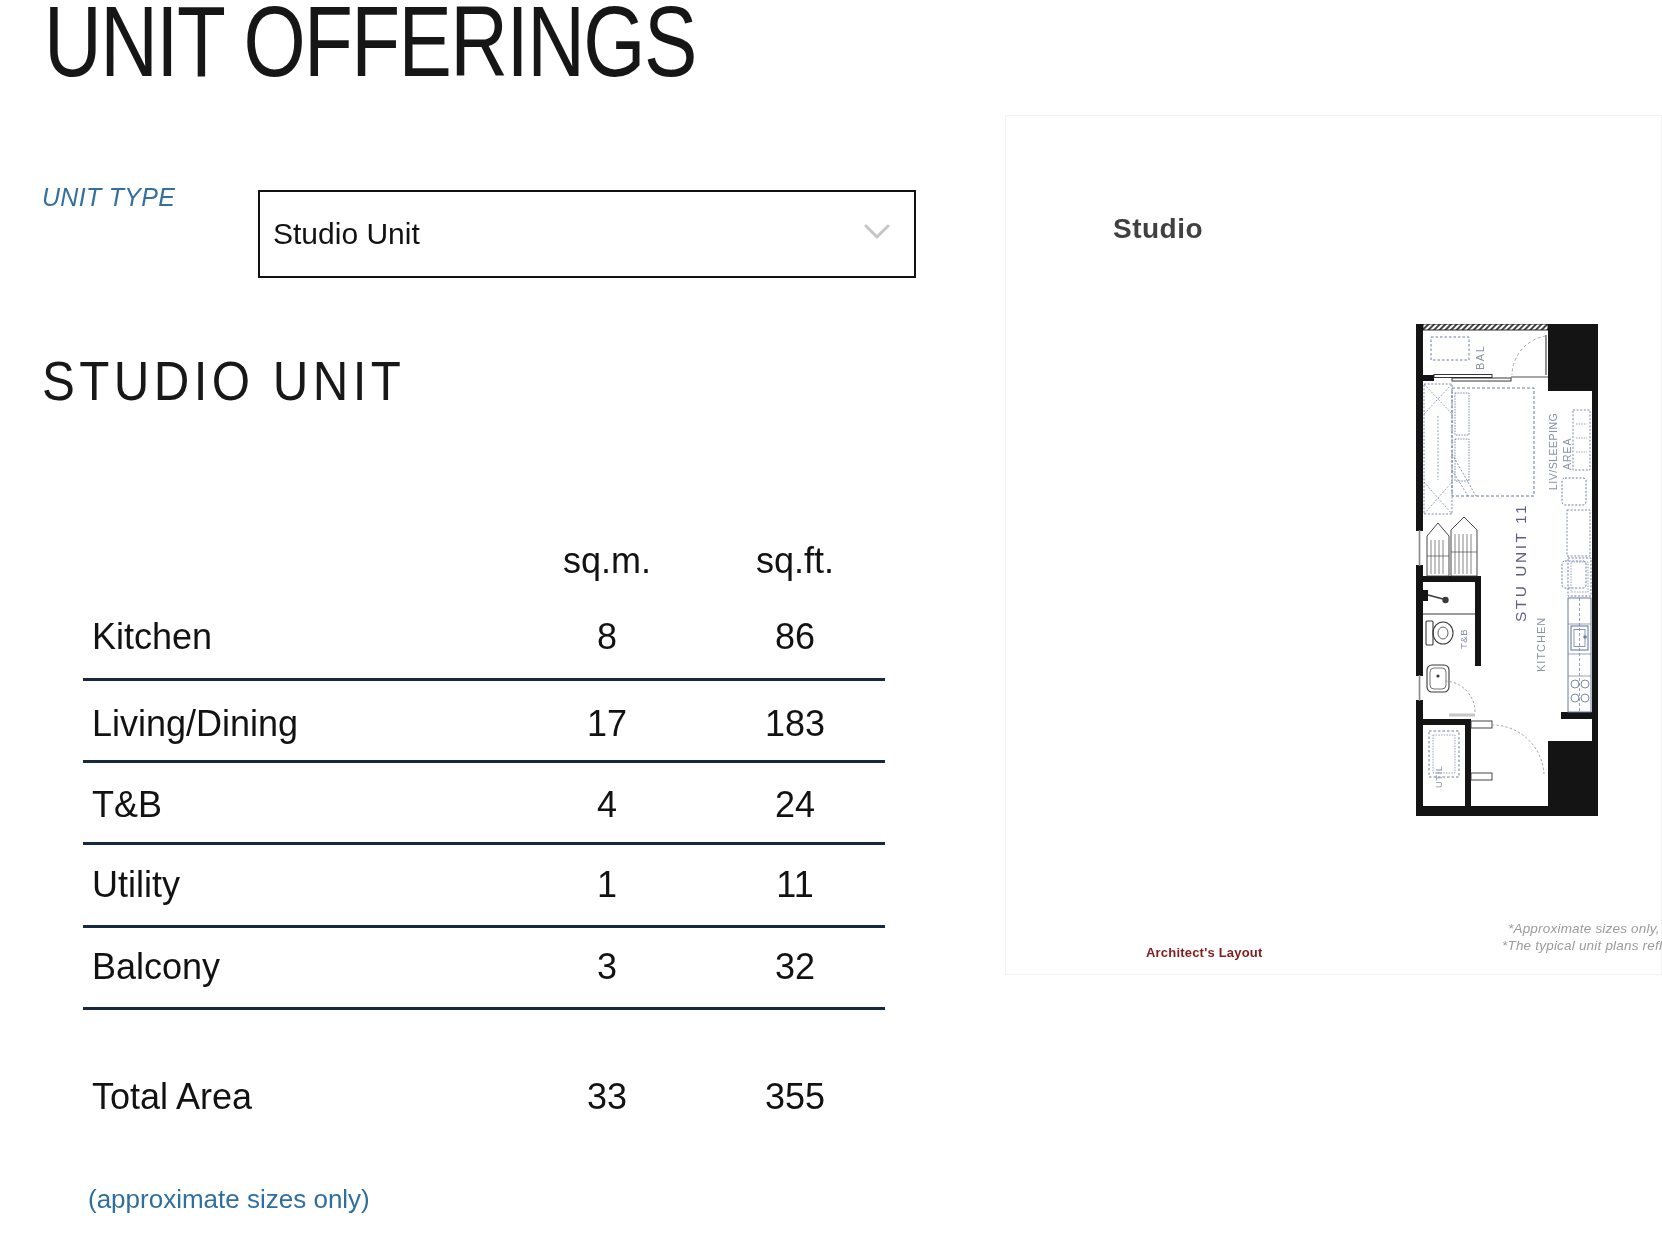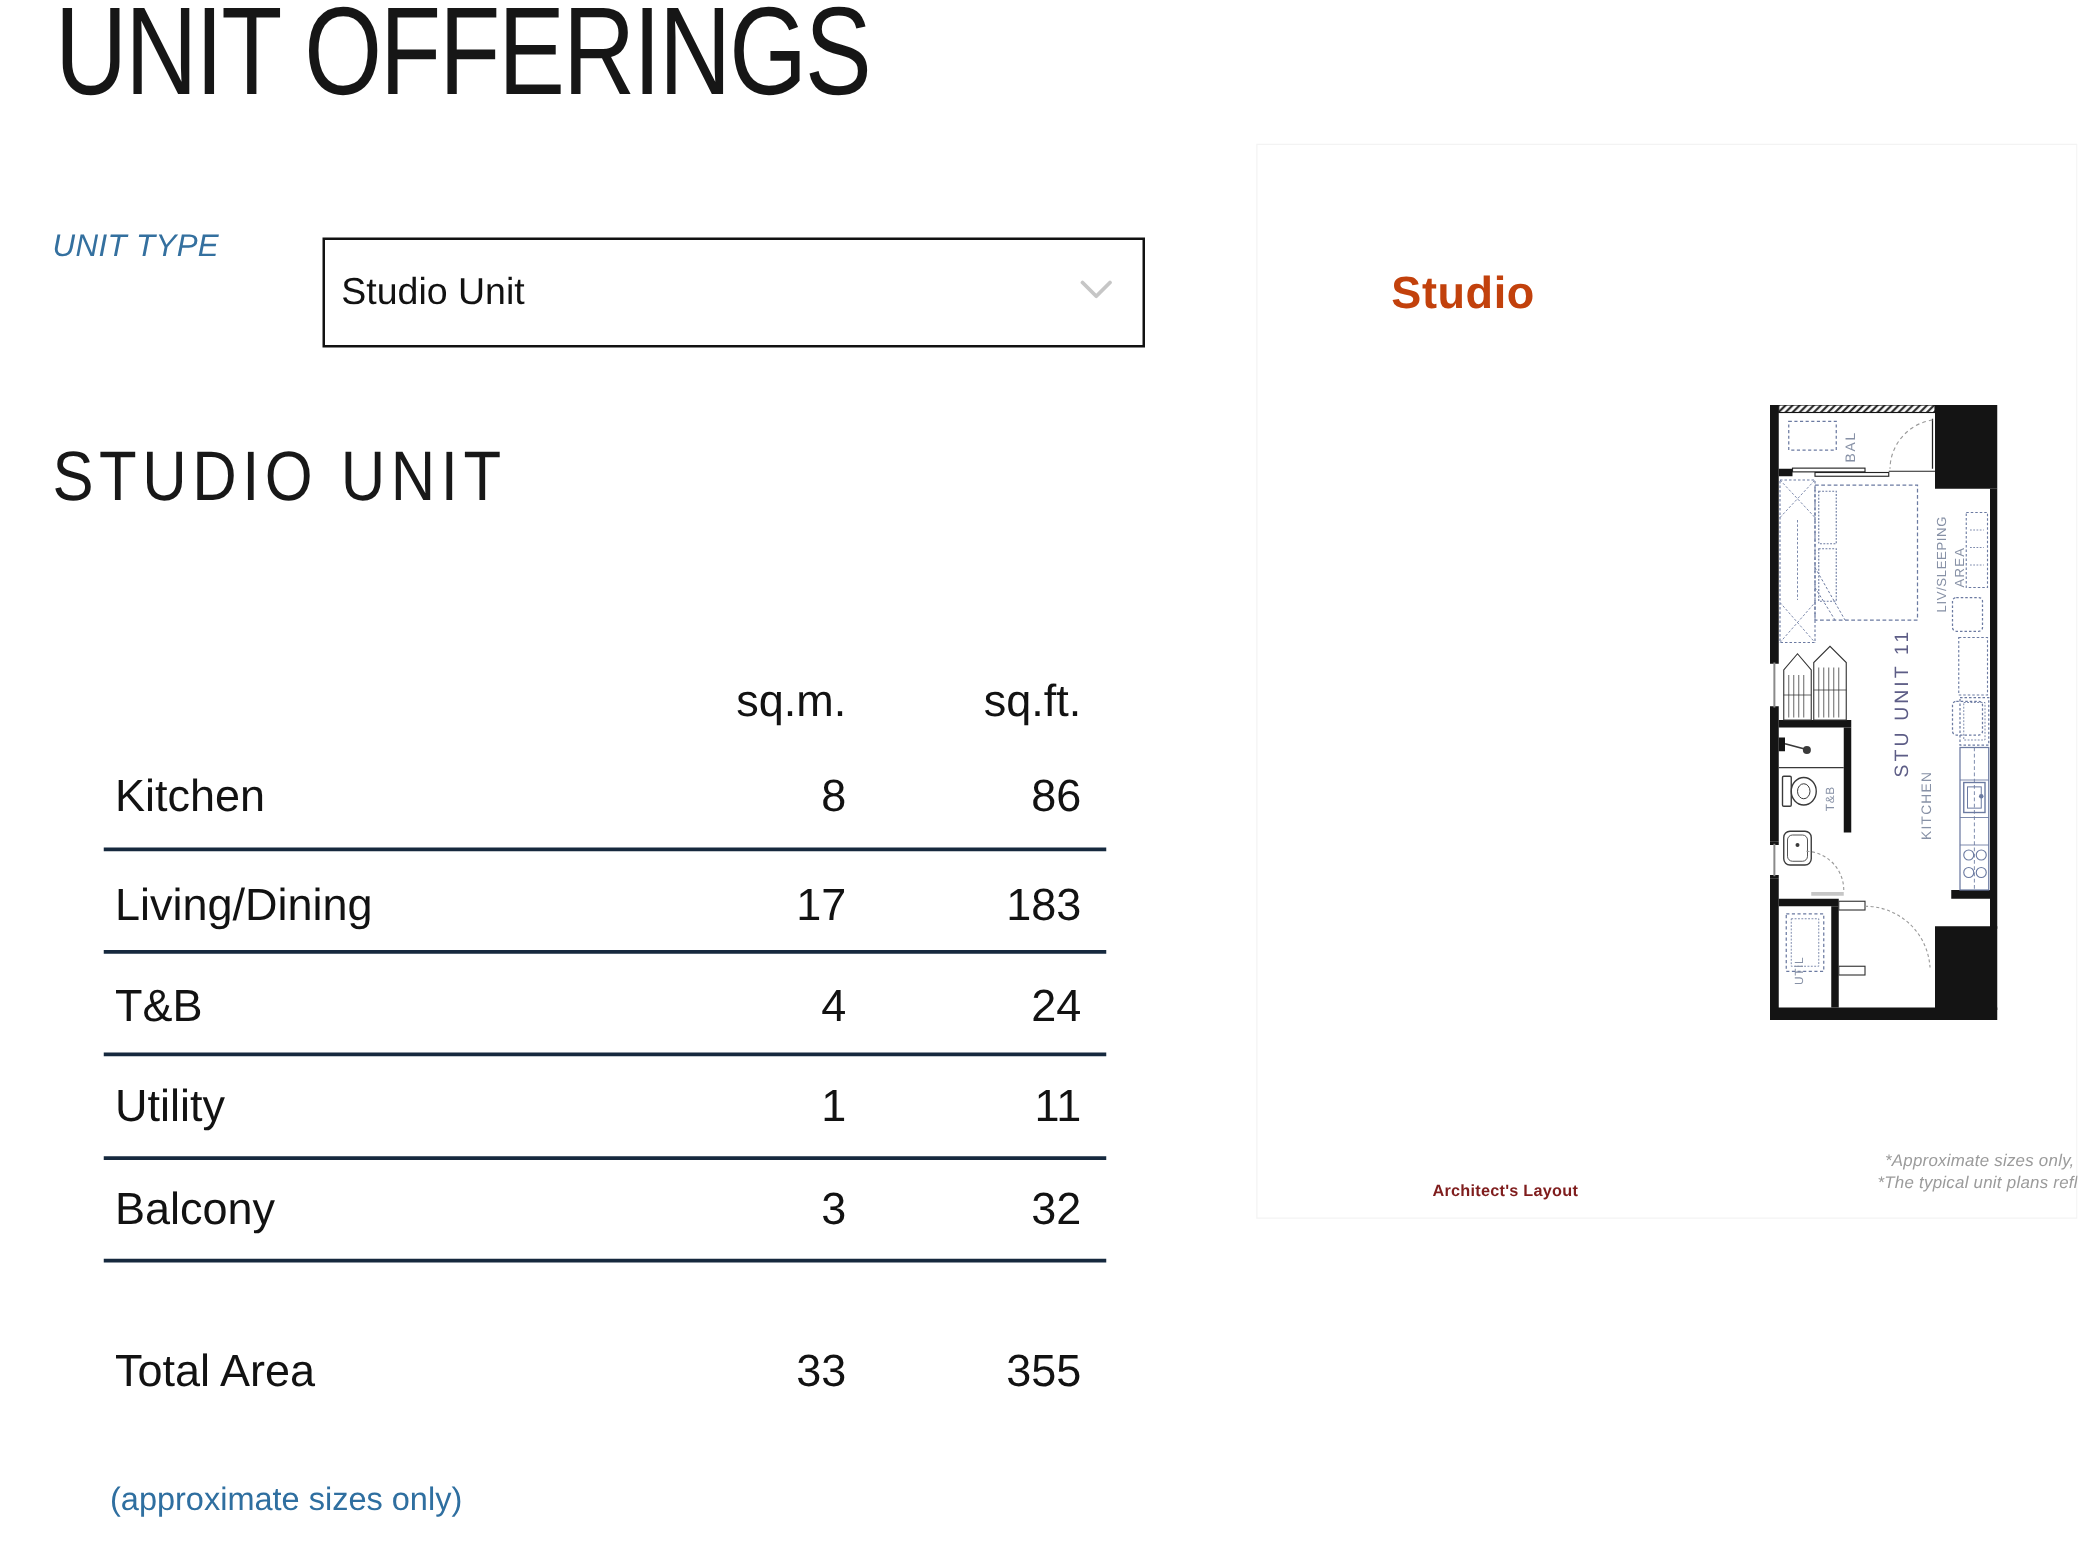--- a/index.html
+++ b/index.html
@@ -20,31 +20,31 @@
   }
   .dropdown-value{position:absolute;left:13px;top:0;line-height:84px;font-size:30px;color:#121212;}
   .dropdown-chevron{position:absolute;right:24px;top:32px;width:26px;height:16px;}
   .section-heading{
     left:42px;top:348px;font-size:56px;color:#181818;letter-spacing:5px;
     transform:scaleX(0.88);transform-origin:0 0;white-space:nowrap;
   }
   .thead{position:absolute;left:92px;top:540px;width:793px;height:38px;font-size:36px;color:#121212;}
   .trow{position:absolute;left:92px;width:793px;height:38px;font-size:36px;color:#121212;line-height:38px;}
   .tlabel{position:absolute;left:0;}
-  .tnum{position:absolute;width:140px;text-align:right;}
+  .tnum{position:absolute;width:140px;text-align:center;}
   .c-sqm{left:445px;}
   .c-sqft{left:633px;}
   .tline{position:absolute;left:83px;width:802px;height:3px;background:#16293e;}
   .approx-note{left:88px;top:1184px;font-size:26px;color:#2f6fa0;}
   
   .plan-panel{
     left:1005px;top:115px;width:657px;height:860px;background:#ffffff;
     border:1px solid #f3f3f3;box-sizing:border-box;
   }
-  .plan-title{position:absolute;left:107px;top:97px;font-size:36px;font-weight:bold;color:#c2410c;letter-spacing:0.5px;}
+  .plan-title{position:absolute;left:107px;top:97px;font-size:28px;font-weight:bold;color:#404040;letter-spacing:0.5px;}
   .plan-svg{position:absolute;left:410px;top:208px;width:182px;height:492px;}
   .plan-caption{position:absolute;left:140px;top:829px;font-size:13px;font-weight:bold;color:#7f1d1d;letter-spacing:0.2px;}
   .disclaimer{font-size:13.5px;font-style:italic;color:#9b9b9b;white-space:nowrap;letter-spacing:0.2px;}
   .d1{left:1508px;top:921px;}
   .d2{left:1502px;top:938px;}
 </style>
 </head>
 <body>
 
 <div class="abs page-title">UNIT OFFERINGS</div>

